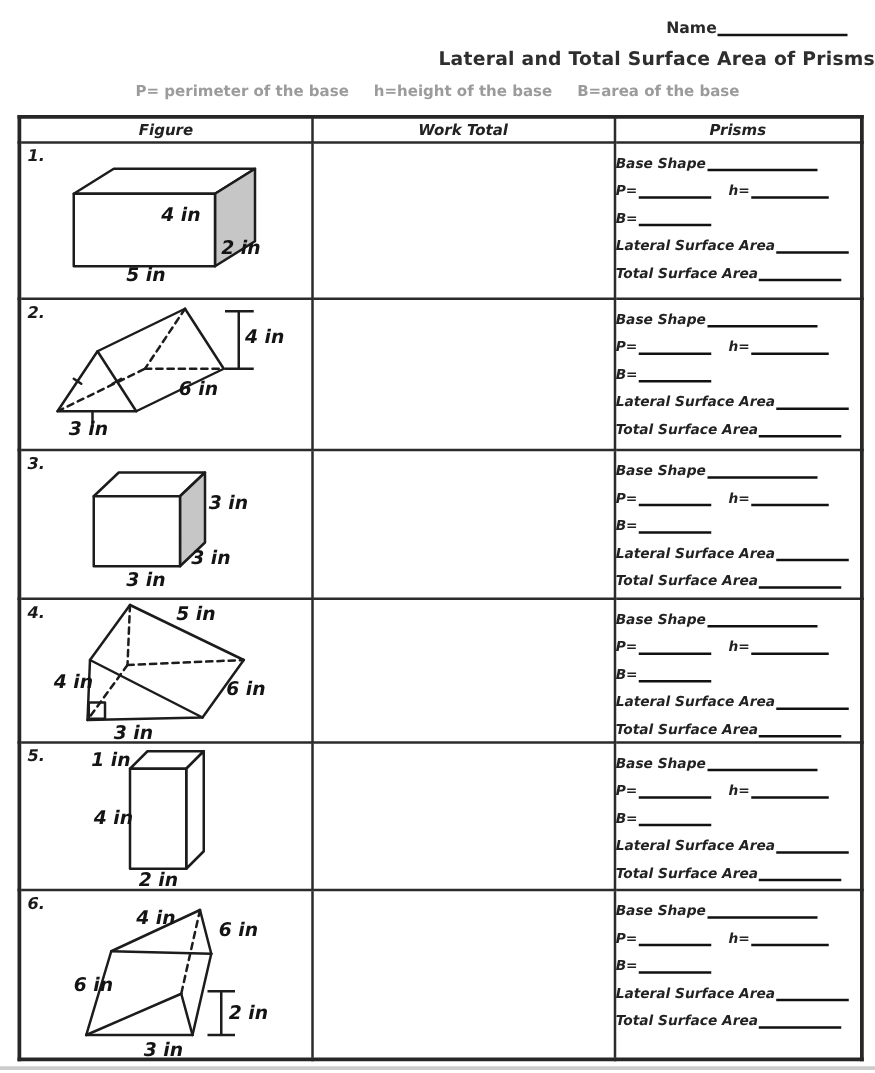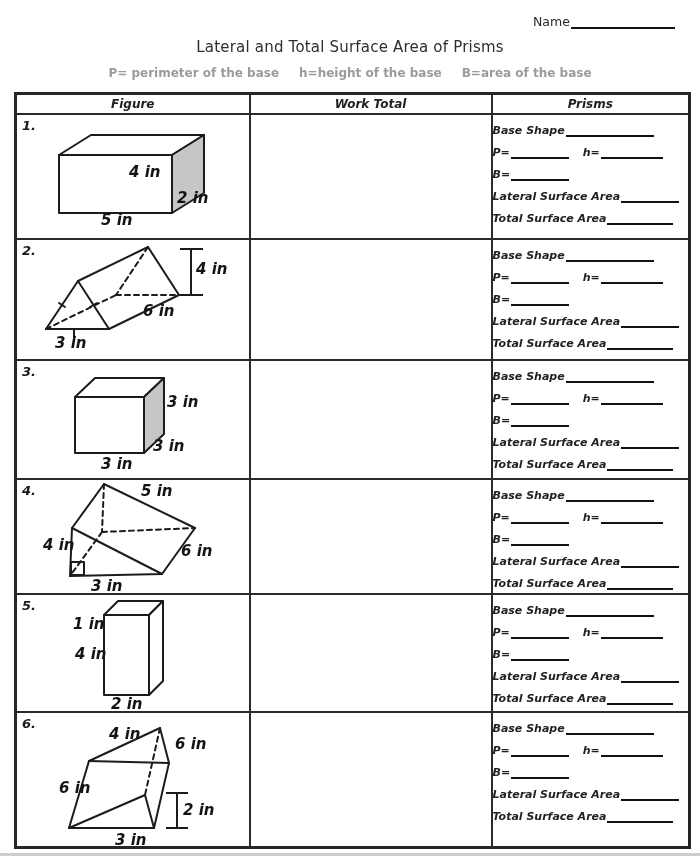--- a/index.html
+++ b/index.html
@@ -1,24 +1,24 @@
 <!DOCTYPE html>
 <html><head>
 <meta charset="utf-8">
 <style>
   html,body{margin:0;padding:0;background:#ffffff;}
   .page{position:relative;width:700px;height:858px;background:#fff;
         font-family:"DejaVu Sans",sans-serif;color:#1f1f1f;overflow:hidden;}
 
   
   .name-row{position:absolute;left:533px;top:14px;display:flex;align-items:flex-end;}
-  .name-label{font-size:12.5px;font-weight:normal;color:#2a2a2a;}
+  .name-label{font-size:12.5px;font-weight:bold;color:#2a2a2a;}
   .name-line{display:inline-block;width:104px;height:4px;border-bottom:2.5px solid #141414;margin-left:1px;}
-  .title{position:absolute;left:0;top:38px;width:100%;text-align:center;
-         font-size:15px;font-weight:normal;color:#2e2e2e;letter-spacing:.2px;}
+  .title{position:absolute;left:0;top:38px;width:100%;text-align:right;
+         font-size:15px;font-weight:bold;color:#2e2e2e;letter-spacing:.2px;}
   .legend{position:absolute;left:0;top:66px;width:100%;display:flex;justify-content:center;
           gap:20px;font-size:12px;color:#9b9b9b;font-weight:bold;}
 
   
   table.ws{position:absolute;left:14px;top:92px;width:674px;border-collapse:collapse;
            table-layout:fixed;border:3px solid #262626;font-style:italic;}
   table.ws th,table.ws td{border:2px solid #2b2b2b;padding:0;}
   table.ws th{height:18px;font-size:12px;font-weight:bold;text-align:center;color:#222;}
   td.fig-cell{position:relative;vertical-align:top;}
   td.work-cell{background:#fff;}
@@ -259,21 +259,21 @@
       </tr>
 
       <tr>
         <td class="fig-cell h5">
           <span class="prob-num">5.</span>
           <svg class="figsvg" width="234" height="116">
             <polygon class="white" points="87,20 101,6 146,6 132,20"></polygon>
             <polygon class="white" points="132,20 146,6 146,86 132,100"></polygon>
             <rect class="white" x="87" y="20" width="45" height="80"></rect>
           </svg>
-          <span class="dim" style="left:56px;top:20px">1 in</span>
+          <span class="dim" style="left:56px;top:4px">1 in</span>
           <span class="dim" style="left:58px;top:50px">4 in</span>
           <span class="dim" style="left:94px;top:100px">2 in</span>
         </td>
         <td class="work-cell h5"></td>
         <td class="ans-cell h5">
           <div class="ans-line">
               <span>Base Shape</span>
               <span class="blank w88"></span>
             </div>
           <div class="ans-line">

